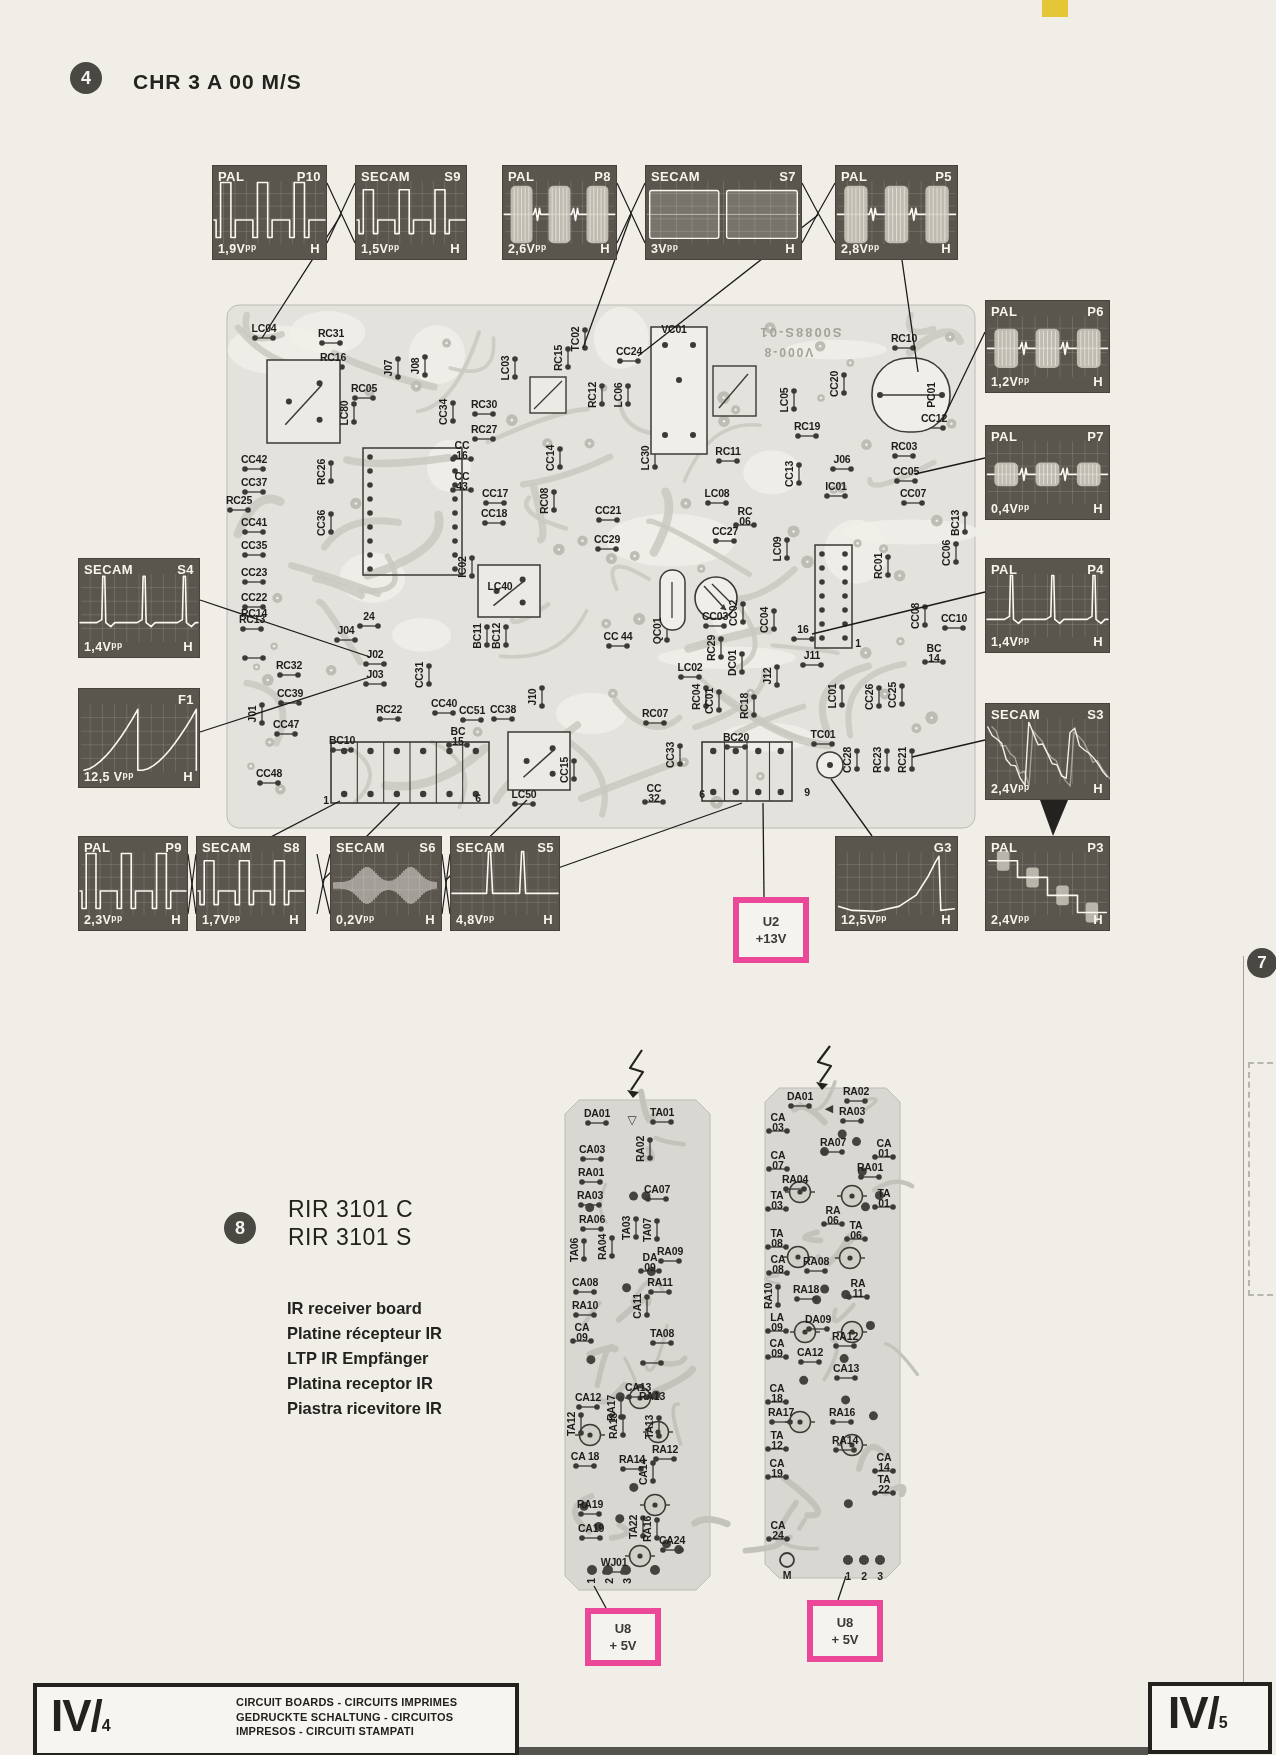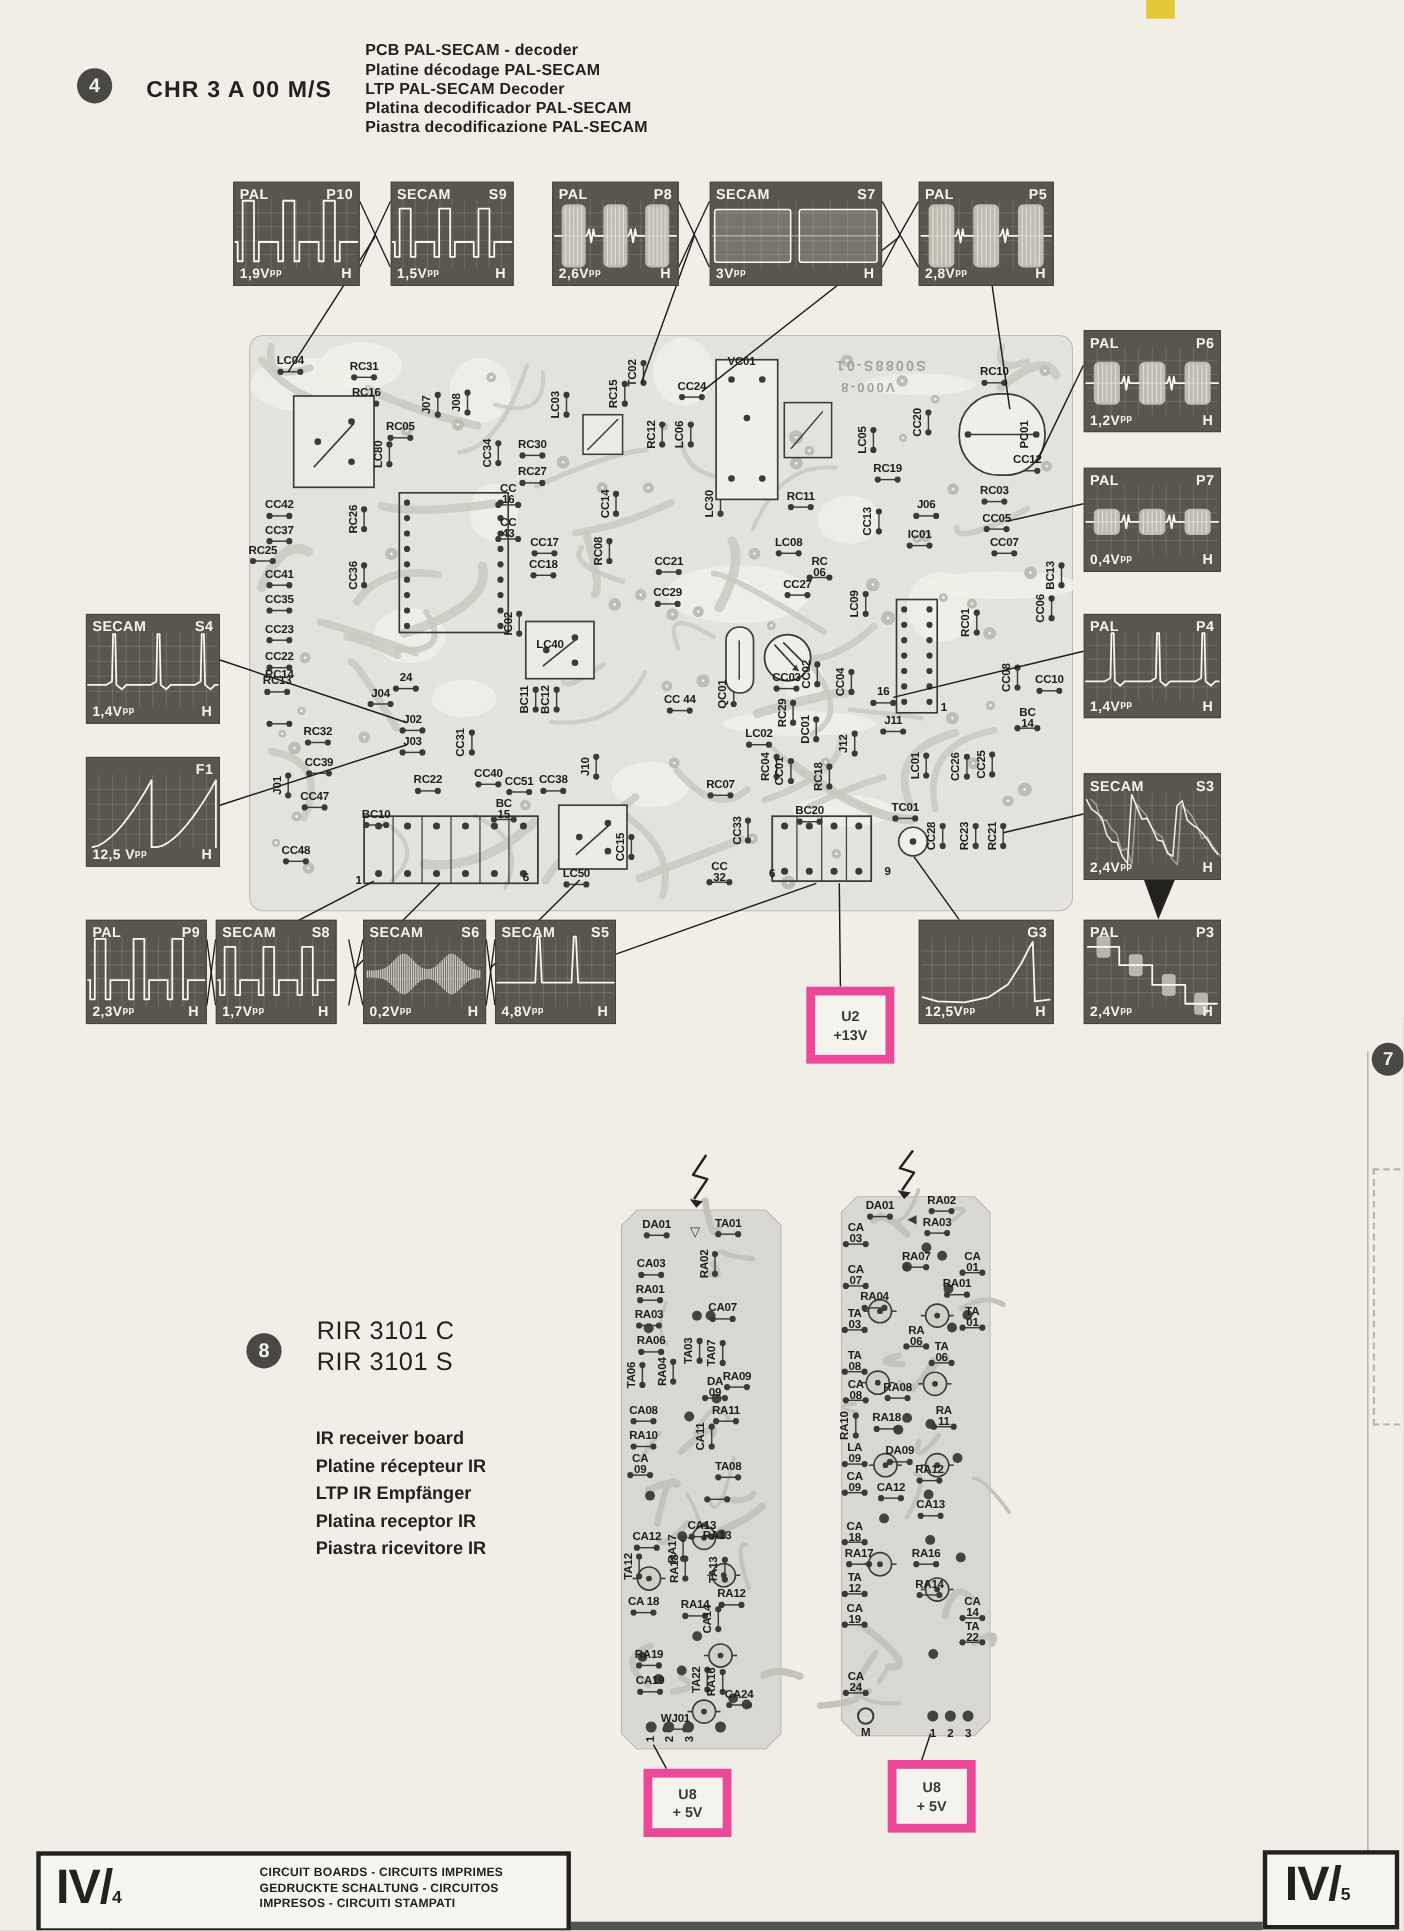--- a/index.html
+++ b/index.html
@@ -15,21 +15,21 @@
   .scope{position:absolute;background:#5a564e;box-shadow:inset 0 0 0 1px #46433c;z-index:5;}
   .scope span{position:absolute;color:#f6f4ec;font-weight:bold;font-size:13px;letter-spacing:.4px;}
   .scope .sys{left:6px;top:4px;} .scope .code{right:6px;top:4px;}
   .scope .vpp{left:6px;bottom:4px;font-size:12.5px;} .scope .hs{right:7px;bottom:4px;}
   .scope .sub{font-size:8.5px;vertical-align:-2px;}
   .scope svg{position:absolute;left:0;top:0;}
   
   .plbl{position:absolute;transform:translate(-50%,-50%);font-size:10.5px;font-weight:bold;
         color:#1e1d1b;letter-spacing:-.2px;white-space:pre-line;text-align:center;line-height:9.5px;z-index:4;}
   .plbl.rot{transform:translate(-50%,-50%) rotate(-90deg);}
-  .supplybox{position:absolute;background:#f4f3ee;border:8px solid #ec4899;z-index:6;
+  .supplybox{position:absolute;background:#f4f3ee;border:6px solid #ec4899;z-index:6;
              display:flex;flex-direction:column;align-items:center;justify-content:center;
              font-size:13px;font-weight:bold;line-height:17px;color:#3a3935;}
   
   #rir-titles{position:absolute;left:288px;top:1195px;font-size:23px;font-weight:normal;line-height:28px;letter-spacing:.5px;}
   #ir-desc{position:absolute;left:287px;top:1296px;font-size:16.5px;font-weight:bold;line-height:25px;}
   
   .fbox{position:absolute;background:#f6f5f0;border:4px solid #23221f;z-index:6;}
   .ivbig{font-size:44px;font-weight:bold;letter-spacing:-1px;}
   .ivsub{font-size:16px;font-weight:bold;}
   #footer-lines{position:absolute;left:152px;top:8px;font-size:11px;font-weight:bold;line-height:14.5px;letter-spacing:.2px;margin-left:47px;}
@@ -41,27 +41,20 @@
 </style>
 </head>
 <body>
 
 <div id="page">
 
   <div class="numcircle" style="left:70px;top:62px;width:32px;height:32px;font-size:18px;">
     <span>4</span>
   </div>
   <div id="model">CHR 3 A 00 M/S</div>
-  <div id="desc-block">
-      <div>PCB PAL-SECAM - decoder</div>
-      <div>Platine décodage PAL-SECAM</div>
-      <div>LTP PAL-SECAM Decoder</div>
-      <div>Platina decodificador PAL-SECAM</div>
-      <div>Piastra decodificazione PAL-SECAM</div>
-    </div>
 
   <svg id="artwork" class="abs" width="1276" height="1755" style="left:0;top:0;z-index:1;">
       <rect x="227" y="305" width="748" height="523" rx="12" fill="#e3e2dc" stroke="#bcbbb4" stroke-width="1"></rect>
       <ellipse cx="670.7726263441145" cy="540.17946831882" rx="64.88561864197254" ry="26.413085077423602" fill="#efeee8" opacity="0.9"></ellipse>
       <ellipse cx="372.36972912214696" cy="577.7644202485681" rx="33.027539688162506" ry="25.243361002299935" fill="#efeee8" opacity="0.9"></ellipse>
       <ellipse cx="855.8322538156062" cy="551.712186448276" rx="31.745805382495746" ry="31.933529670815915" fill="#efeee8" opacity="0.9"></ellipse>
       <ellipse cx="772.0162954879925" cy="472.3607264459133" rx="28.848961087176576" ry="22.018966681323946" fill="#efeee8" opacity="0.9"></ellipse>
       <ellipse cx="730.6284125428647" cy="618.098031245172" rx="18.211362357949838" ry="21.2403300171718" fill="#efeee8" opacity="0.9"></ellipse>
       <ellipse cx="836.1361981369555" cy="349.5804478228092" rx="50.5778194796294" ry="9.81998684629798" fill="#efeee8" opacity="0.9"></ellipse>
       <ellipse cx="436.8691907962784" cy="354.65506836771965" rx="28.212895394070074" ry="29.372229622211307" fill="#efeee8" opacity="0.9"></ellipse>

